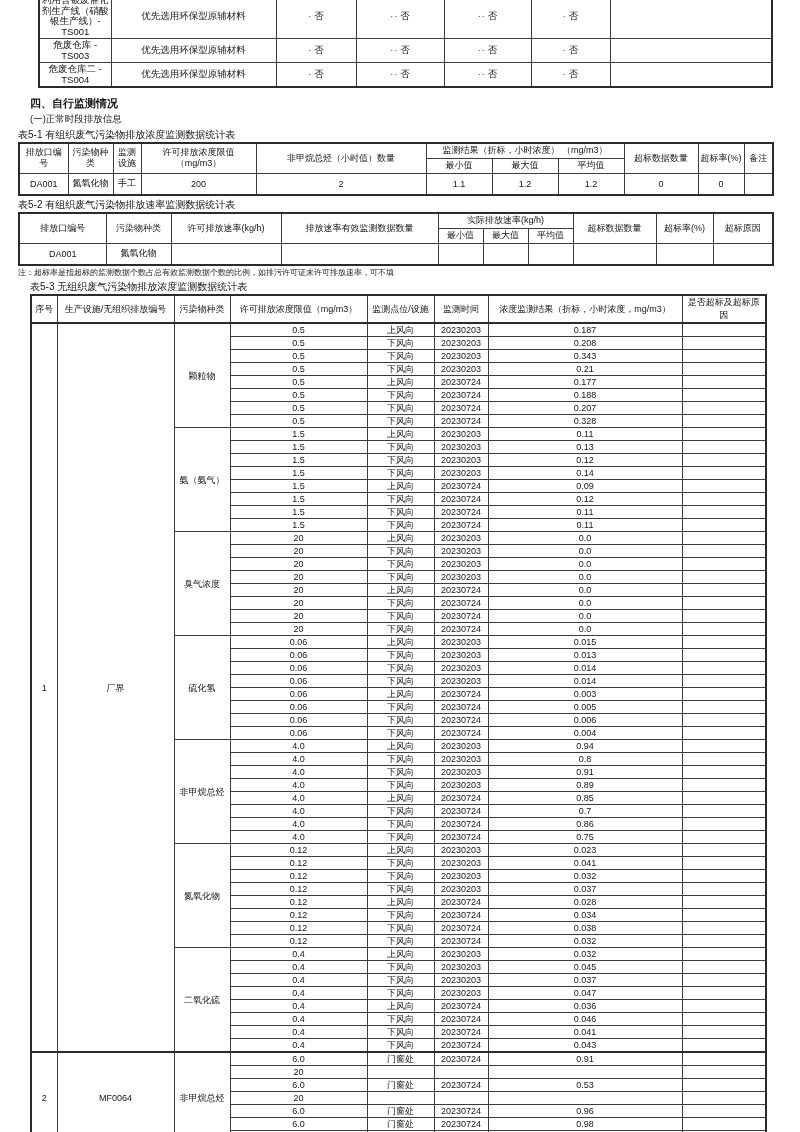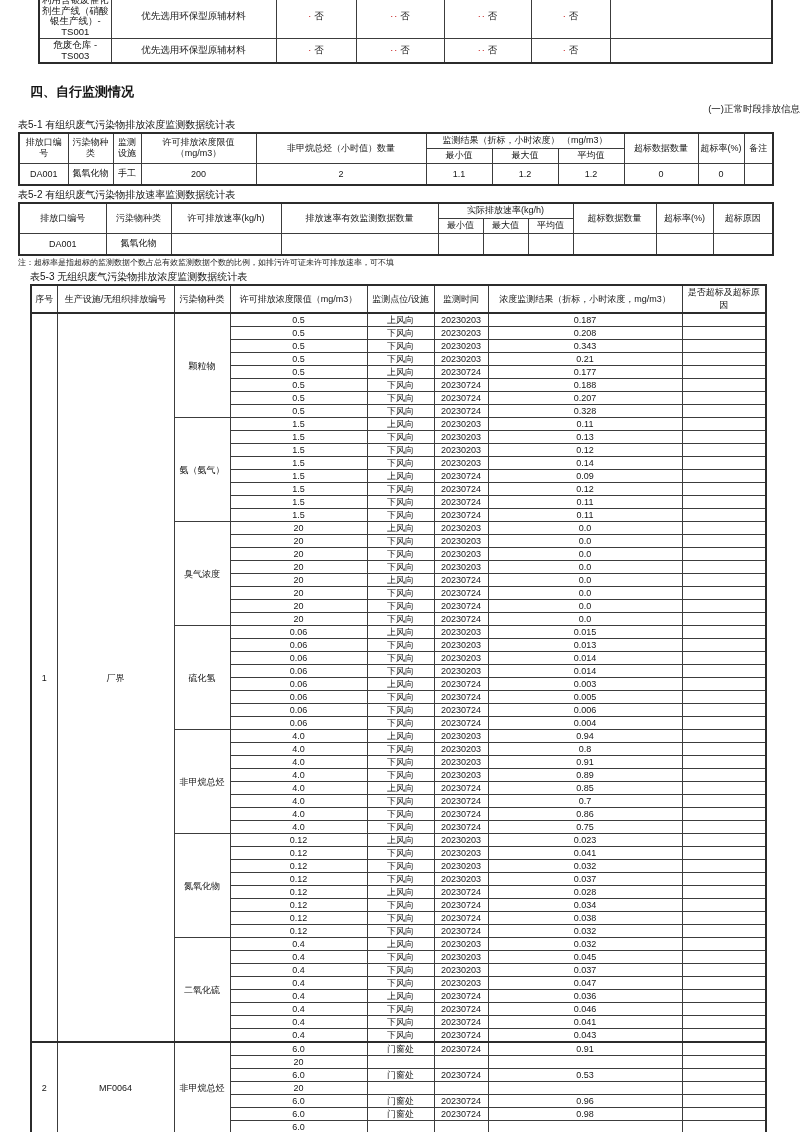--- a/index.html
+++ b/index.html
@@ -16,22 +16,22 @@
     border:1px solid #3c3c3c; text-align:center; vertical-align:middle;
     font-weight:normal; padding:0 2px; overflow:hidden;
   }
 
   
   .top-tbl { margin:-7px 0 0 38px; width:733px; font-size:9.5px; border-top:none; }
   .top-tbl td { height:16px; line-height:10.5px; }
   .top-tbl .name-cell { padding:1px 2px; }
   .dots { color:#c00000; font-size:9px; letter-spacing:1px; margin-right:2px; }
 
-  .h-section { margin:19px 0 0 30px; font-size:13px; font-weight:bold; }
-  .h-sub { margin:2px 0 0 30px; font-size:9.5px;text-align:right; }
+  .h-section { margin:8px 0 0 30px; font-size:11px; font-weight:bold; }
+  .h-sub { margin:2px 0 0 30px; font-size:9.5px; }
 
   .tbl-title { font-size:10px; margin-top:2px; }
   .title-w1 { margin-left:18px; width:754px; }
   .title-w3 { margin-left:30px; width:735px; }
 
   .t12 { margin-left:18px; width:754px; font-size:9px; }
   .t12 th { height:15px; line-height:11px; }
   .t12 td { height:22px; }
 
   .t3 { margin-left:30px; width:735px; font-size:9px; }
@@ -61,20 +61,29 @@
           <td class="name-cell">利用含银废催化剂生产线（硝酸银生产线）- TS001</td>
           <td>优先选用环保型原辅材料</td>
           <td><span class="dots">·</span><span>否</span></td>
           <td><span class="dots">··</span><span>否</span></td>
           <td><span class="dots">··</span><span>否</span></td>
           <td><span class="dots">·</span><span>否</span></td>
           <td></td>
         </tr>
         <tr>
           <td class="name-cell">危废仓库 - TS003</td>
+          <td>优先选用环保型原辅材料</td>
+          <td><span class="dots">·</span><span>否</span></td>
+          <td><span class="dots">··</span><span>否</span></td>
+          <td><span class="dots">··</span><span>否</span></td>
+          <td><span class="dots">·</span><span>否</span></td>
+          <td></td>
+        </tr>
+        <tr>
+          <td class="name-cell">危废仓库二 - TS004</td>
           <td>优先选用环保型原辅材料</td>
           <td><span class="dots">·</span><span>否</span></td>
           <td><span class="dots">··</span><span>否</span></td>
           <td><span class="dots">··</span><span>否</span></td>
           <td><span class="dots">·</span><span>否</span></td>
           <td></td>
         </tr>
       </tbody>
   </table>
 

